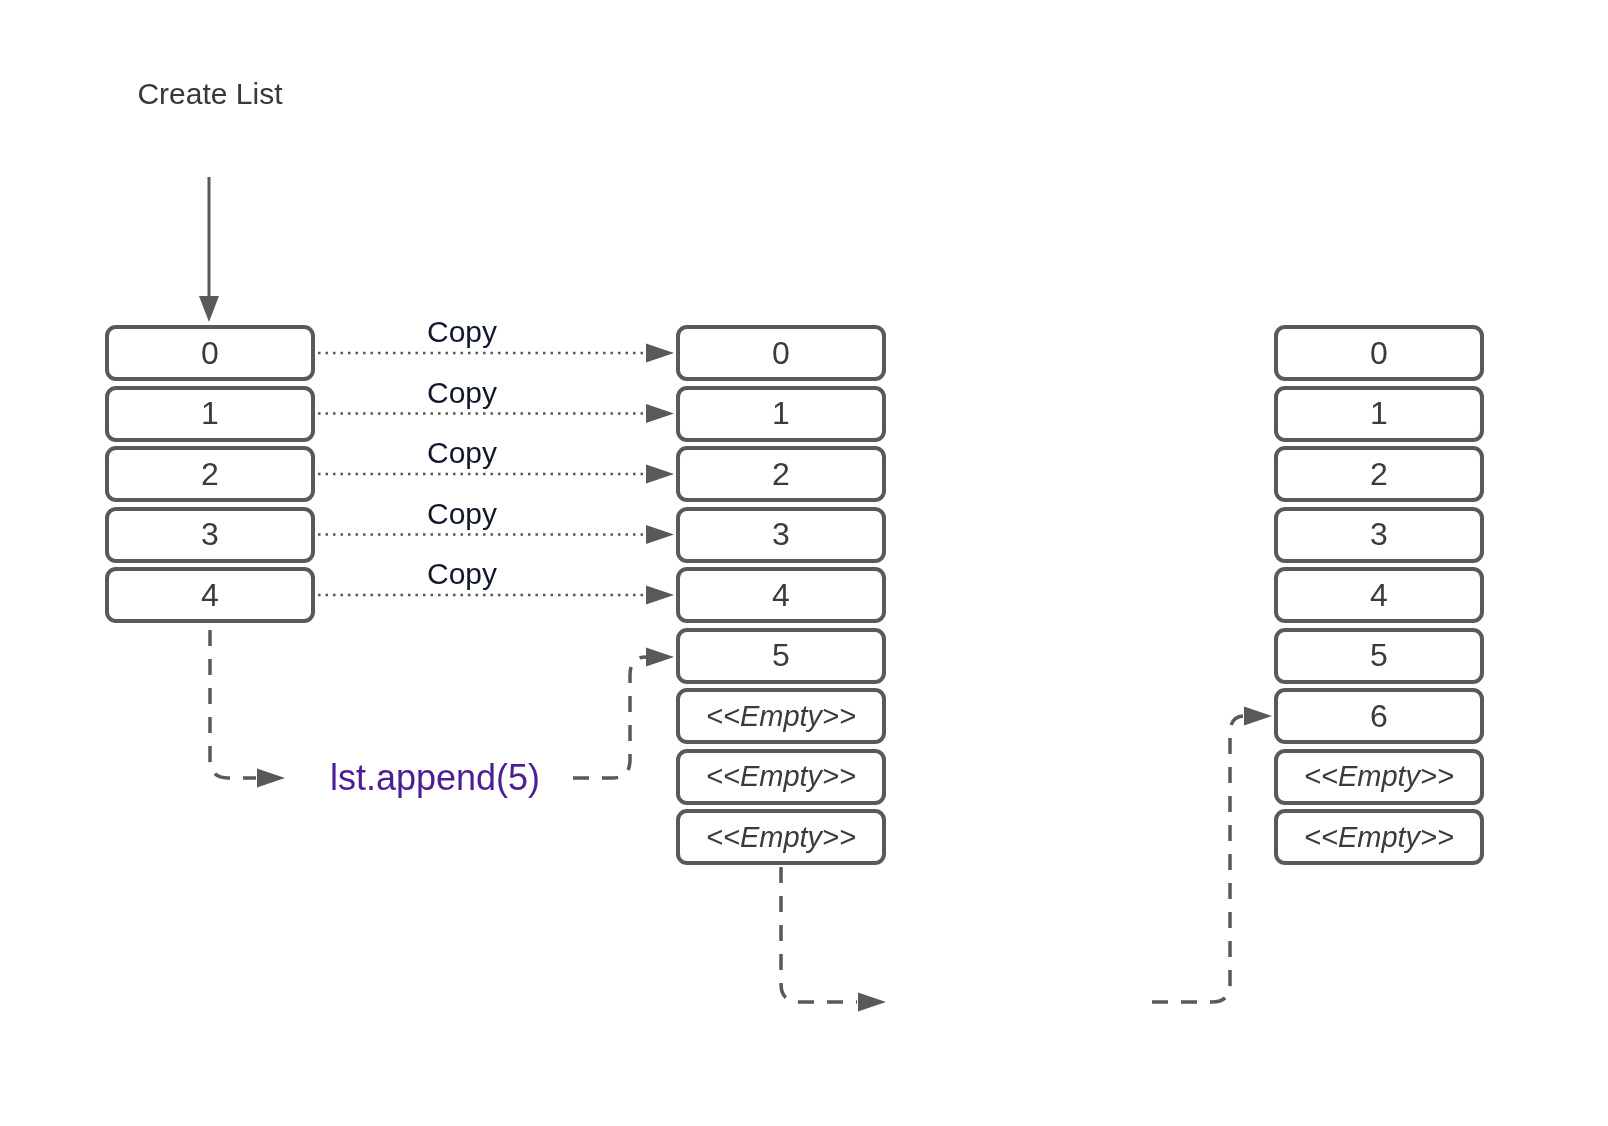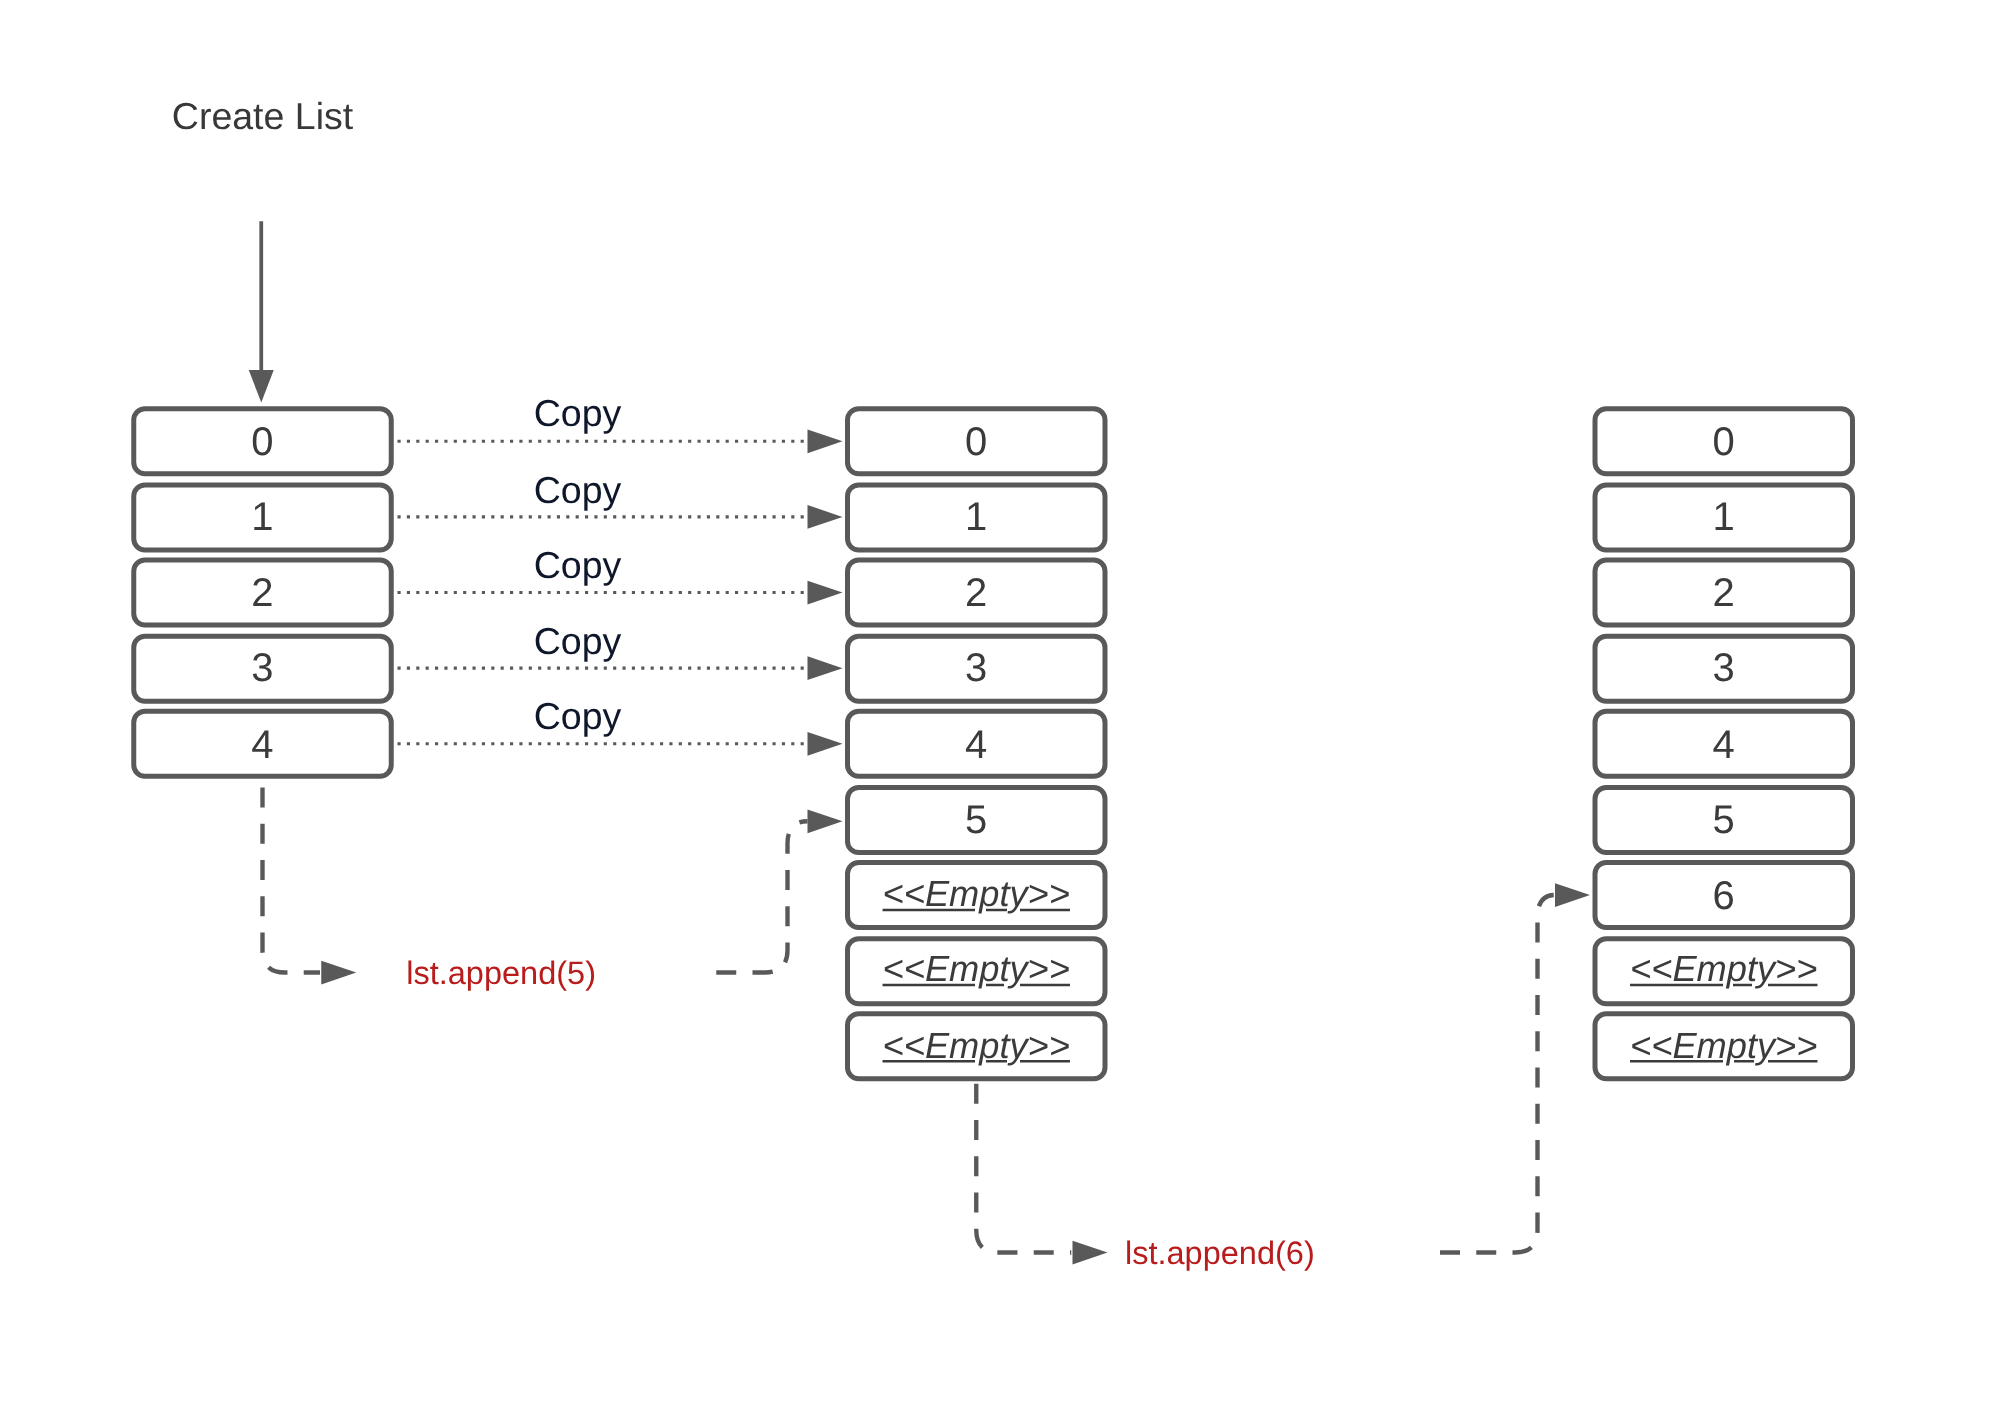--- a/index.html
+++ b/index.html
@@ -29,28 +29,28 @@
   .col-3{left:1274px;top:325px;}
   .cell{
     box-sizing:border-box;
     height:56px;width:210px;
     border:4px solid var(--stroke);
     border-radius:11px;
     background:#fff;
     display:flex;align-items:center;justify-content:center;
     font-size:32px;color:#3b3b3b;
   }
-  .cell.empty{font-style:italic;font-size:29px;text-decoration:underline;}
+  .cell.empty{font-style:italic;font-size:29px;}
   .copy-label{
     position:absolute;left:402px;width:120px;height:34px;
     text-align:center;font-size:30px;line-height:34px;color:#0f172a;
   }
   .op-label{
     position:absolute;width:220px;height:36px;
-    font-size:26px;line-height:36px;color:#b91c1c;
+    text-align:center;font-size:36px;line-height:36px;color:#4c1d95;
   }
   .op-5{left:325px;top:760px;}
   .op-6{left:900px;top:984px;}
   svg.overlay{
     position:absolute;left:0;top:0;
     pointer-events:none;
   }
   .solid-line{stroke:var(--stroke);stroke-width:3;fill:none;}
   .dotted-line{stroke:var(--stroke);stroke-width:2.5;fill:none;stroke-dasharray:2.5 5;}
   .dashed-line{stroke:var(--stroke);stroke-width:3.5;fill:none;stroke-dasharray:16 13;}
@@ -97,21 +97,20 @@
     <div class="cell empty">&lt;&lt;Empty&gt;&gt;</div>
   </div>
 
   <div class="copy-label" style="top:315px;">Copy</div>
   <div class="copy-label" style="top:375.5px;">Copy</div>
   <div class="copy-label" style="top:436px;">Copy</div>
   <div class="copy-label" style="top:496.5px;">Copy</div>
   <div class="copy-label" style="top:557px;">Copy</div>
 
   <div class="op-label op-5">lst.append(5)</div>
-  <div class="op-label op-6">lst.append(6)</div>
 
   <svg class="overlay" width="1608" height="1126" viewBox="0 0 1608 1126">
 
     <line class="solid-line" x1="209" y1="177" x2="209" y2="300"></line>
     <polygon class="arrow-head" points="209,322 199,296 219,296"></polygon>
 
     <line class="dotted-line" x1="318" y1="353" x2="646" y2="353"></line>
     <polygon class="arrow-head" points="674,353 646,343.5 646,362.5"></polygon>
     <line class="dotted-line" x1="318" y1="413.5" x2="646" y2="413.5"></line>
     <polygon class="arrow-head" points="674,413.5 646,404 646,423"></polygon>

